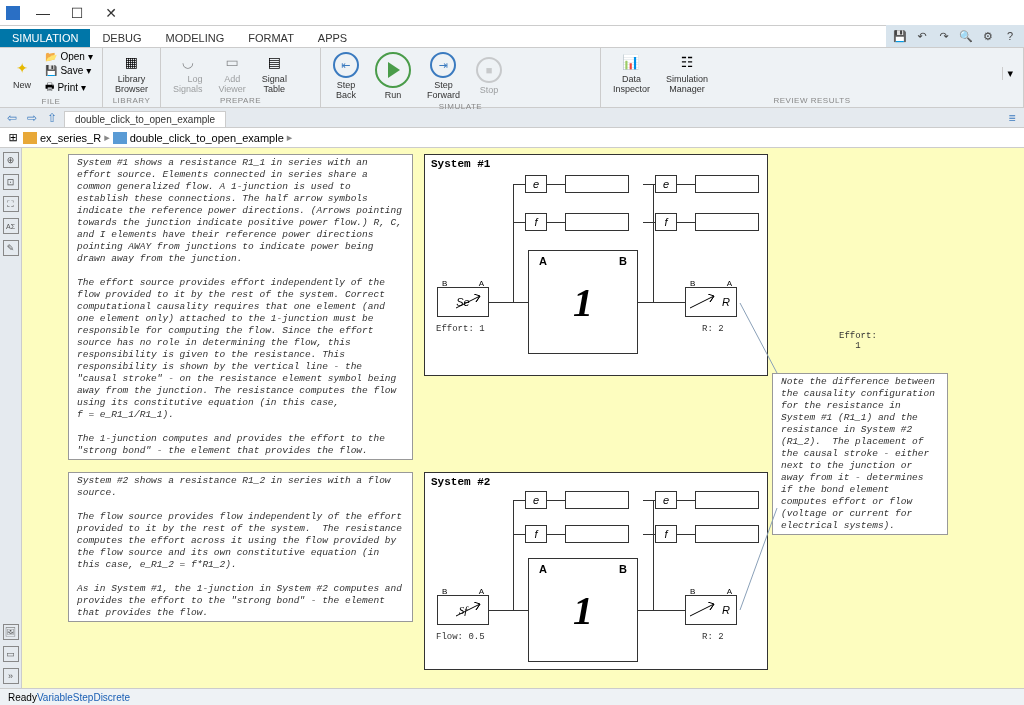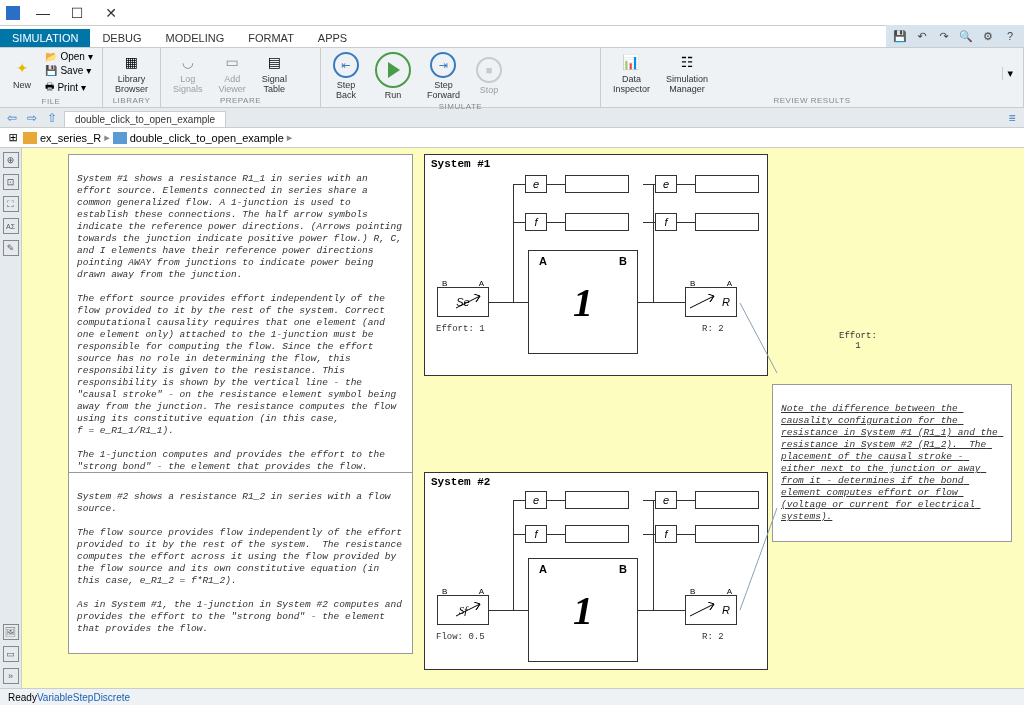--- a/index.html
+++ b/index.html
@@ -36,21 +36,21 @@
   .nav-row { height: 20px; background: #e5eaef; border-bottom: 1px solid #ccc; display: flex; align-items: center; padding: 0 4px; gap: 4px; }
   .nav-arrow { width: 16px; height: 14px; display: flex; align-items: center; justify-content: center; color: #3a7abf; font-size: 12px; }
   .nav-tab { background: #fff; border: 1px solid #ccc; border-bottom: none; padding: 2px 10px; font-size: 10px; color: #333; margin-top: 2px; }
   .breadcrumb-row { height: 20px; background: #fff; border-bottom: 1px solid #ccc; display: flex; align-items: center; padding: 0 6px; gap: 3px; font-size: 11px; }
   .breadcrumb-row .bc-ico { width: 14px; height: 12px; background: #e8a838; display: inline-block; }
   .breadcrumb-row .sep { color: #888; }
   .main-area { display: flex; height: 540px; }
   .left-tools { width: 22px; background: #e5eaef; border-right: 1px solid #ccc; display: flex; flex-direction: column; align-items: center; padding: 4px 0; gap: 6px; }
   .left-tools .lt { width: 16px; height: 16px; border: 1px solid #888; display: flex; align-items: center; justify-content: center; font-size: 9px; color: #555; cursor: pointer; }
   .canvas { flex: 1; background: #fdfdbf; position: relative; overflow: hidden; }
-  .anno { position: absolute; background: #fff; border: 1px solid #999; padding: 18px 8px; font-family: "Courier New", monospace; font-size: 9.5px; line-height: 12px; color: #333; font-style: italic; white-space: pre-wrap; }
+  .anno { position: absolute; background: #fff; border: 1px solid #999; padding: 2px 8px; font-family: "Courier New", monospace; font-size: 9.5px; line-height: 12px; color: #333; font-style: italic; white-space: pre-wrap; }
   .subsys-group { position: absolute; border: 1px solid #333; background: #fff; }
   .subsys-group .grp-title { position: absolute; top: 3px; left: 6px; font-family: "Courier New", monospace; font-size: 11px; font-weight: bold; }
   .block { position: absolute; border: 1px solid #333; background: #fff; display: flex; align-items: center; justify-content: center; font-family: Arial, sans-serif; }
   .block-label { position: absolute; font-family: "Courier New", monospace; font-size: 9px; color: #333; text-align: center; }
   .center-block { font-size: 40px; font-style: italic; font-weight: bold; font-family: "Times New Roman", serif; }
   .center-block .ab { position: absolute; top: 4px; font-size: 11px; font-weight: bold; font-style: normal; font-family: Arial; }
   .signal-line { position: absolute; background: #333; }
   .port-lbl { position: absolute; font-size: 8px; font-family: Arial; }
   .small-e { font-style: italic; font-size: 11px; }
   .statusbar { height: 17px; background: #eef2f5; border-top: 1px solid #ccc; display: flex; align-items: center; padding: 0 8px; font-size: 10px; }
@@ -107,21 +107,21 @@
         <div class="lbl" style="white-space:pre;">Library
 Browser</div>
       </div>
     </div>
     <div class="group-label">LIBRARY</div>
   </div>
   <div class="group" style="min-width:160px;">
     <div class="group-body">
       <div class="tsbtn disabled">
         <div class="ico">◡</div>
-        <div class="lbl" style="white-space:pre;">Log
+        <div class="lbl" style="white-space:pre;text-align:right;">Log
 Signals</div>
       </div>
       <div class="tsbtn disabled">
         <div class="ico">▭</div>
         <div class="lbl" style="white-space:pre;">Add
 Viewer</div>
       </div>
       <div class="tsbtn">
         <div class="ico">▤</div>
         <div class="lbl" style="white-space:pre;">Signal
@@ -220,21 +220,21 @@
 f = e_R1_1/R1_1).
 
 The 1-junction computes and provides the effort to the "strong bond" - the element that provides the flow.</div>
 
     <div class="anno" style="left:46px; top:324px; width:345px;">System #2 shows a resistance R1_2 in series with a flow source.
 
 The flow source provides flow independently of the effort provided to it by the rest of the system.  The resistance computes the effort across it using the flow provided by the flow source and its own constitutive equation (in this case, e_R1_2 = f*R1_2).
 
 As in System #1, the 1-junction in System #2 computes and provides the effort to the "strong bond" - the element that provides the flow.</div>
 
-    <div class="anno" style="left:750px; top:236px; width:240px;text-decoration:underline;">Note the difference between the causality configuration for the resistance in System #1 (R1_1) and the resistance in System #2 (R1_2).  The placement of the causal stroke - either next to the junction or away from it - determines if the bond element computes effort or flow (voltage or current for electrical systems).</div>
+    <div class="anno" style="left:750px; top:225px; width:176px;">Note the difference between the causality configuration for the resistance in System #1 (R1_1) and the resistance in System #2 (R1_2).  The placement of the causal stroke - either next to the junction or away from it - determines if the bond element computes effort or flow (voltage or current for electrical systems).</div>
 
     <div class="subsys-group" style="left:402px; top:6px; width:344px; height:222px;">
       <div class="grp-title">System #1</div>
 
       <div class="block" style="left:12px; top:132px; width:52px; height:30px;">
         <span class="port-lbl" style="top:-9px;left:4px;">B</span>
         <span class="port-lbl" style="top:-9px;right:4px;">A</span>
         <span style="font-style:italic;">Se</span>
         <svg style="position:absolute;left:18px;top:6px;" width="30" height="18">
             <path d="M0 14 L24 2 L20 8 L24 2 L18 0" stroke="#000" fill="none"></path>

